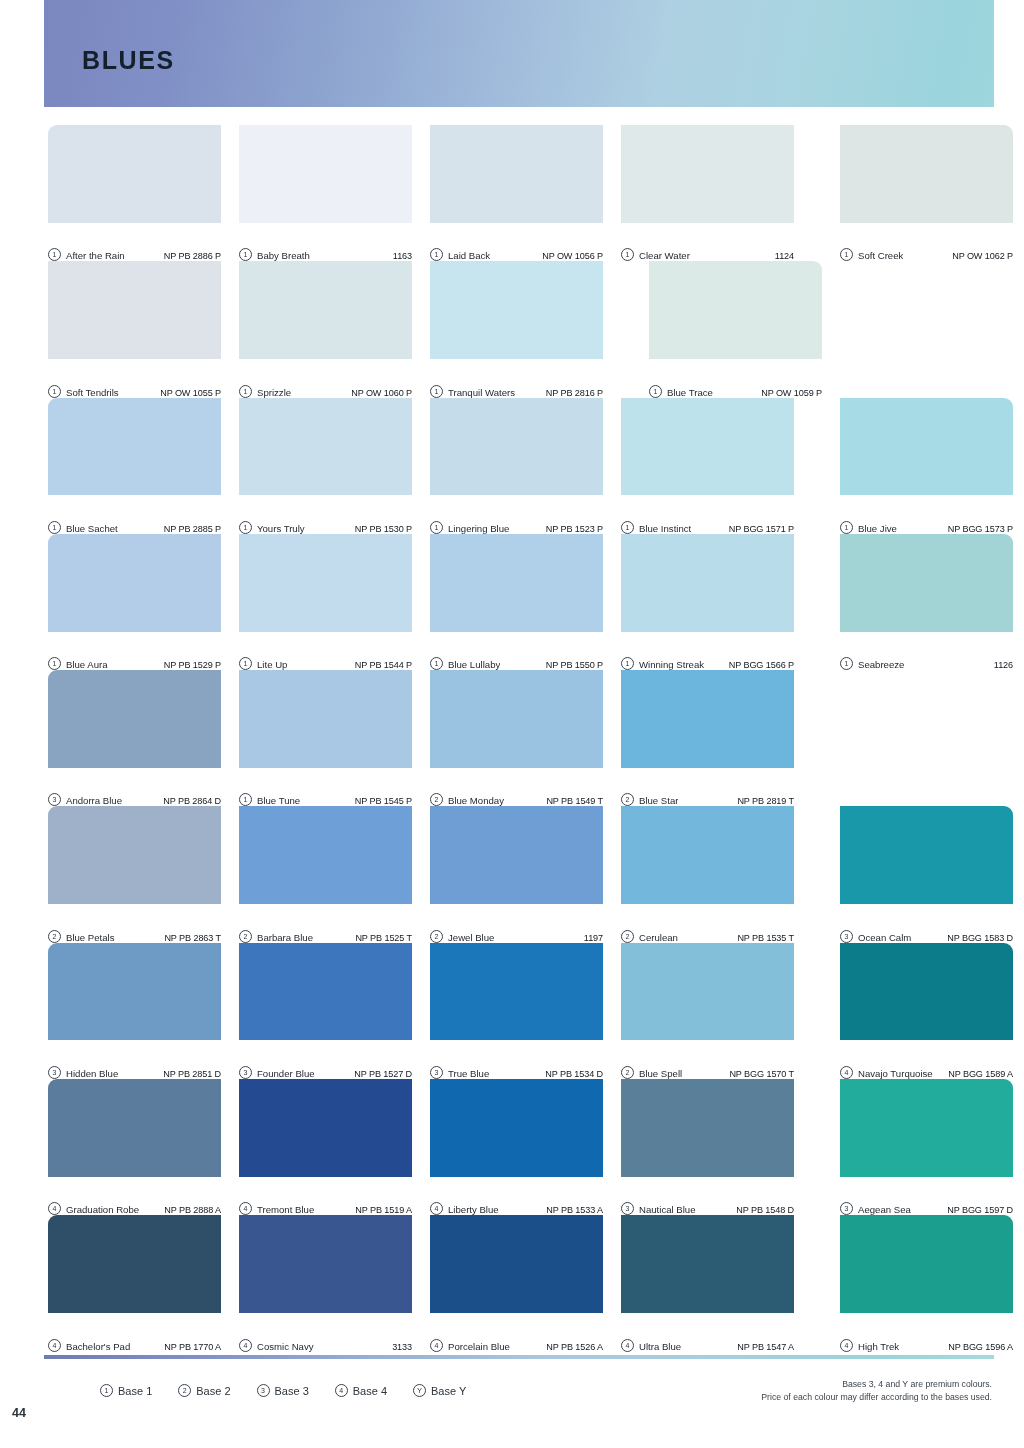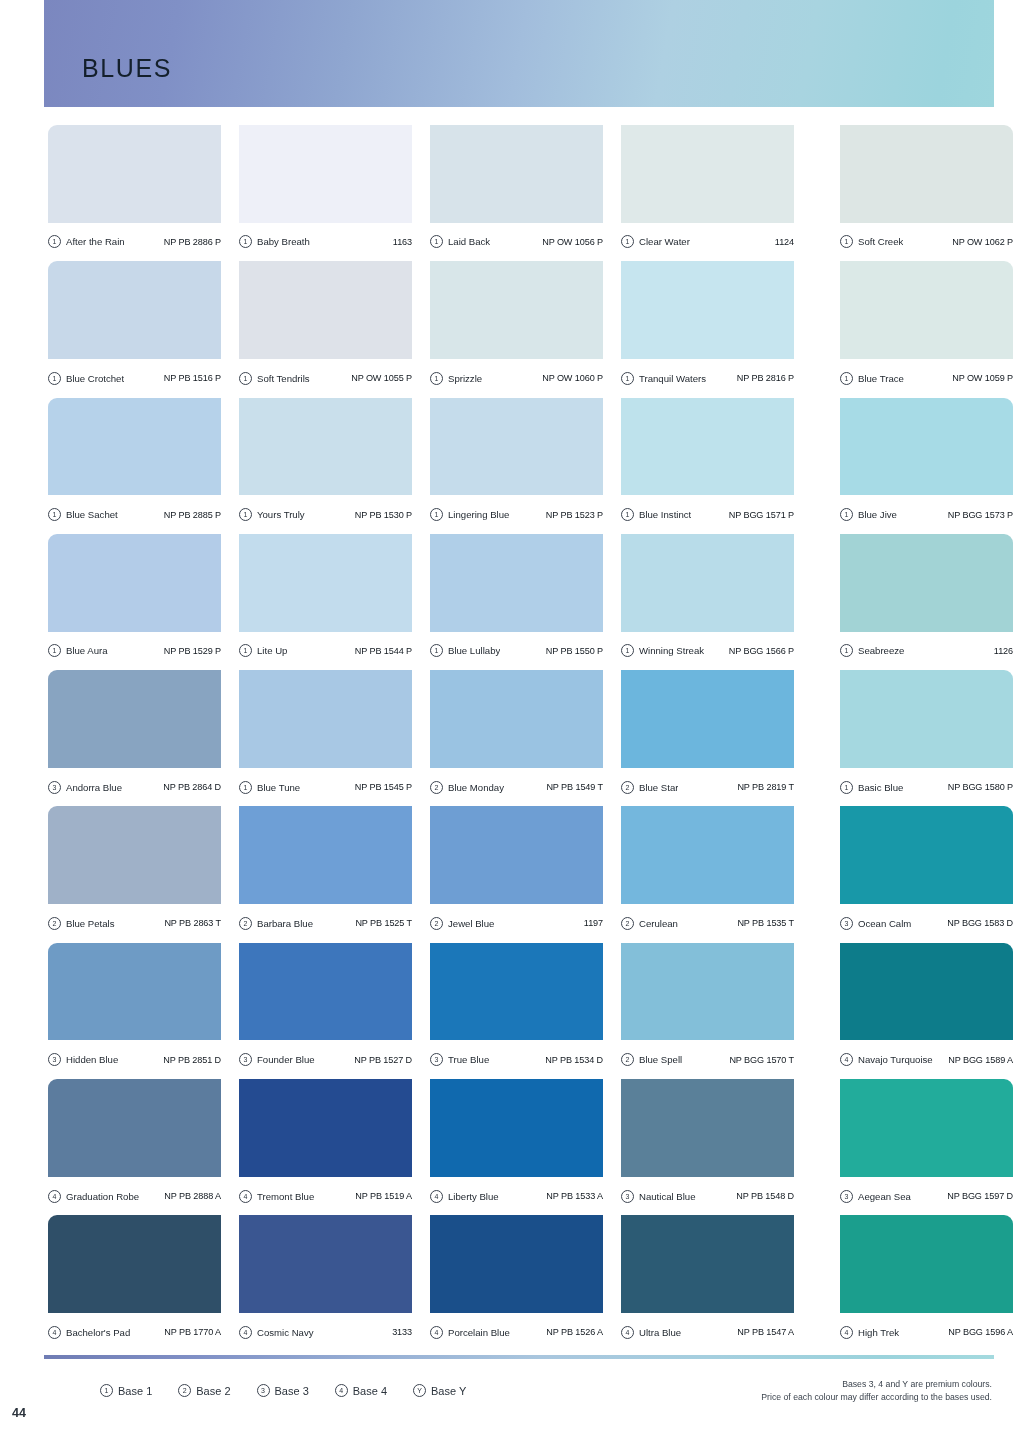--- a/index.html
+++ b/index.html
@@ -28,23 +28,23 @@
       #8fa6d0 32%,
       #a2bddc 50%,
       #aed0e2 65%,
       #a8d4e0 80%,
       #9cd4dd 94%,
       #9ed6dd 100%);
   }
   .header-title {
     position: absolute;
     left: 82px;
-    top: 54px;
+    top: 46px;
     font-size: 25px;
-    font-weight: normal;
+    font-weight: bold;
     letter-spacing: 1.6px;
     color: #14202c;
   }
 
   
   .grid {
     position: absolute;
     left: 48px;
     top: 125px;
     width: 940px;
@@ -65,21 +65,21 @@
   .chip {
     width: 173px;
     height: 106px;
     display: block;
   }
   .cell.col-first .chip { border-top-left-radius: 9px; }
   .cell.last .chip { border-top-right-radius: 9px; }
 
   .chip-label {
     display: flex;
-    align-items: center;
+    align-items: flex-end;
     height: 42px;
     width: 173px;
     white-space: nowrap;
   }
   .base-badge {
     flex: 0 0 auto;
     width: 11px;
     height: 11px;
     border: 1px solid #3c4450;
     border-radius: 50%;
@@ -200,28 +200,20 @@
       <div class="cell last">
         <div class="chip" title="Soft Creek" style="background: rgb(221, 230, 228);"></div>
         <div class="chip-label">
           <span class="base-badge">1</span>
           <span class="chip-name">Soft Creek</span>
           <span class="chip-code">NP OW 1062 P</span>
         </div>
       </div>
     </div>
     <div class="row">
-      <div class="cell col-first">
-        <div class="chip" title="Blue Crotchet" style="background: rgb(199, 216, 233);"></div>
-        <div class="chip-label">
-          <span class="base-badge">1</span>
-          <span class="chip-name">Blue Crotchet</span>
-          <span class="chip-code">NP PB 1516 P</span>
-        </div>
-      </div>
       <div class="cell">
         <div class="chip" title="Soft Tendrils" style="background: rgb(222, 226, 233);"></div>
         <div class="chip-label">
           <span class="base-badge">1</span>
           <span class="chip-name">Soft Tendrils</span>
           <span class="chip-code">NP OW 1055 P</span>
         </div>
       </div>
       <div class="cell">
         <div class="chip" title="Sprizzle" style="background: rgb(216, 230, 233);"></div>
@@ -356,28 +348,20 @@
           <span class="chip-name">Blue Monday</span>
           <span class="chip-code">NP PB 1549 T</span>
         </div>
       </div>
       <div class="cell">
         <div class="chip" title="Blue Star" style="background: rgb(108, 182, 221);"></div>
         <div class="chip-label">
           <span class="base-badge">2</span>
           <span class="chip-name">Blue Star</span>
           <span class="chip-code">NP PB 2819 T</span>
-        </div>
-      </div>
-      <div class="cell last">
-        <div class="chip" title="Basic Blue" style="background: rgb(165, 216, 224);"></div>
-        <div class="chip-label">
-          <span class="base-badge">1</span>
-          <span class="chip-name">Basic Blue</span>
-          <span class="chip-code">NP BGG 1580 P</span>
         </div>
       </div>
     </div>
     <div class="row">
       <div class="cell col-first">
         <div class="chip" title="Blue Petals" style="background: rgb(159, 177, 200);"></div>
         <div class="chip-label">
           <span class="base-badge">2</span>
           <span class="chip-name">Blue Petals</span>
           <span class="chip-code">NP PB 2863 T</span>

